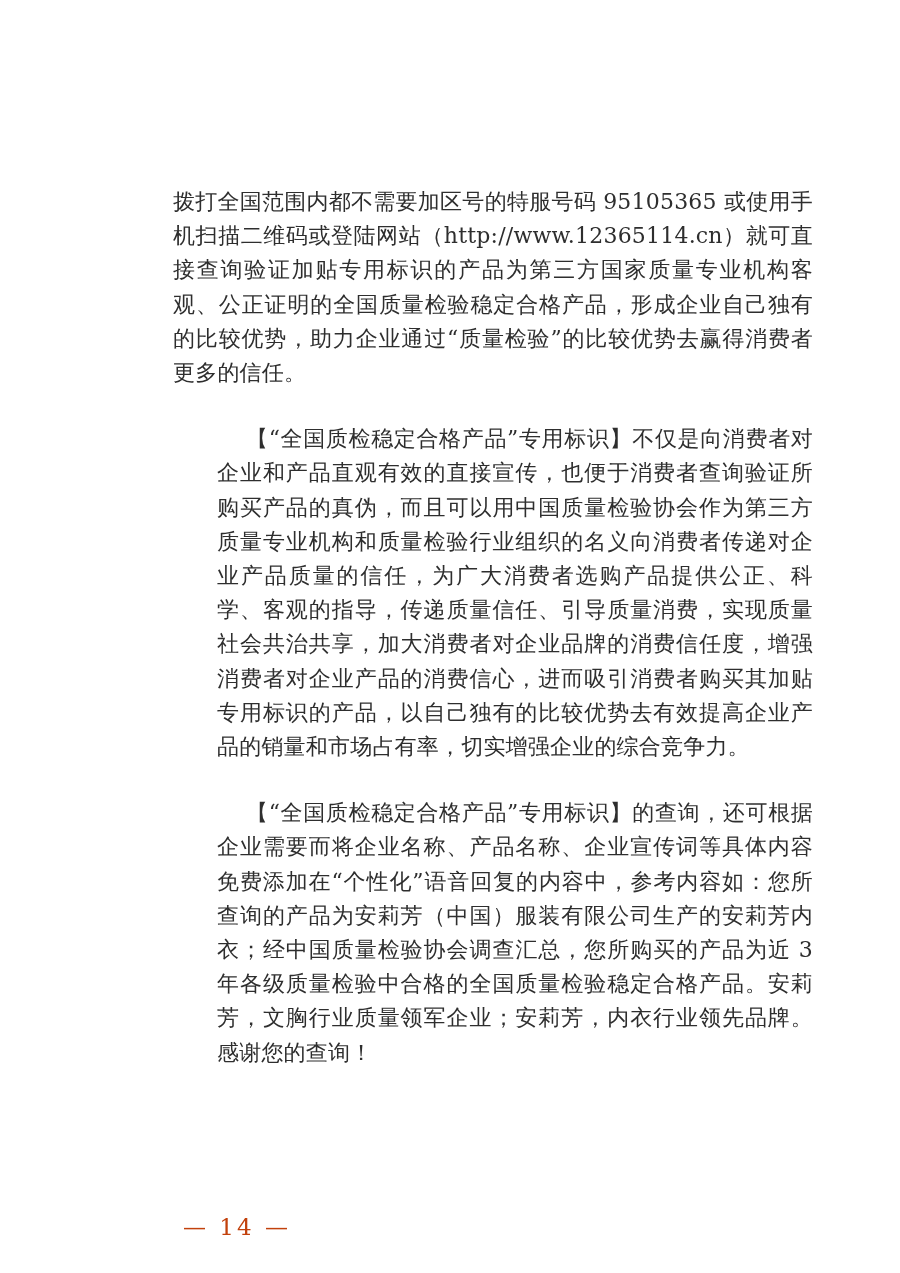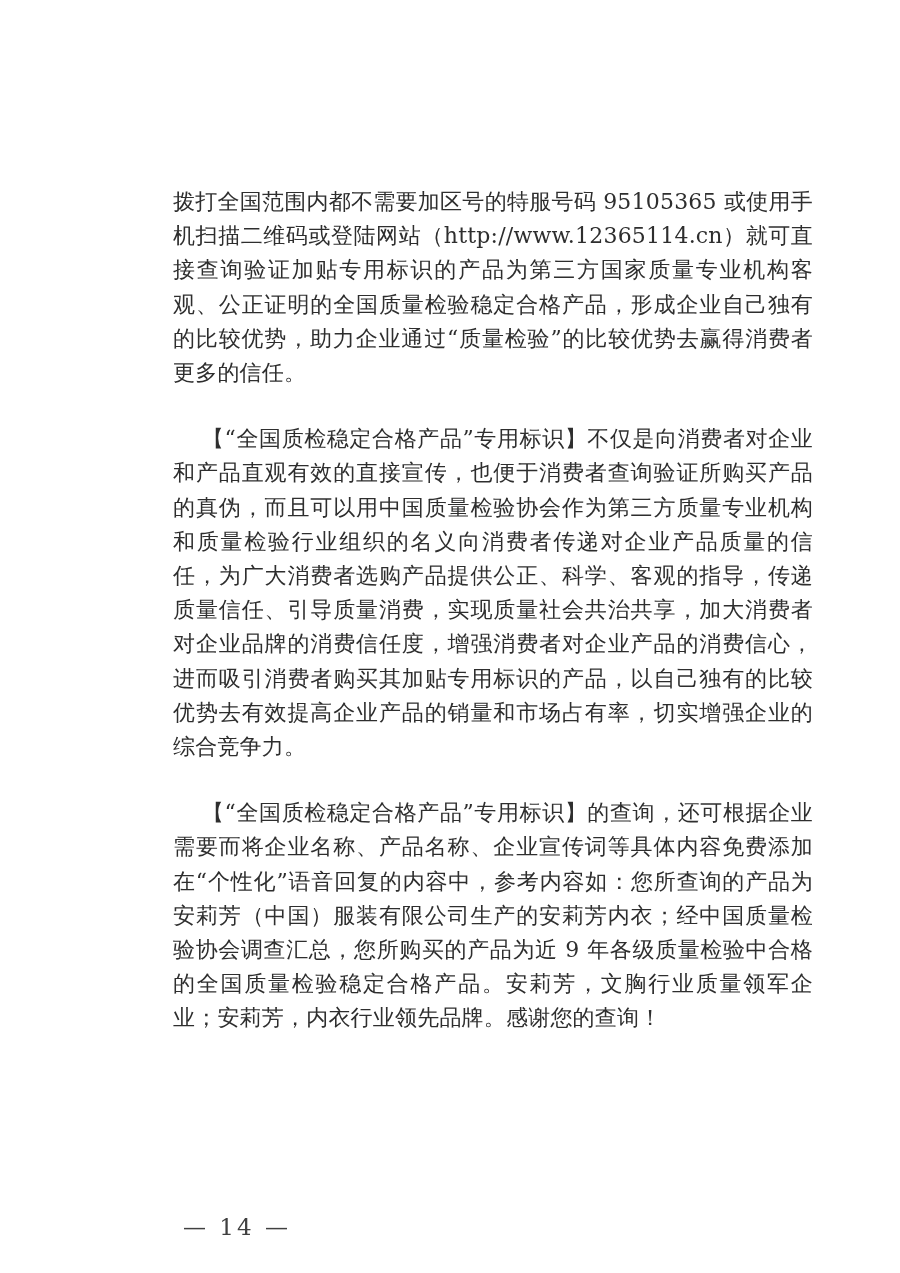--- a/index.html
+++ b/index.html
@@ -31,38 +31,39 @@
     text-justify: inter-character;
     letter-spacing: 0.2px;
   }
 
   .content p {
     margin: 0;
   }
 
   .content p.indent {
     text-indent: 29px;
+    margin-left: 44px;
   }
 
   .page-number {
     position: absolute;
     left: 135px;
     top: 1166px;
     font-size: 23px;
     letter-spacing: 3px;
-    color: #404040;
+    color: #c2410c;
     white-space: nowrap;
   }
 </style>
 </head>
 <body>
 
 <div class="page">
 
   <div class="content">
     <p>拨打全国范围内都不需要加区号的特服号码 95105365 或使用手机扫描二维码或登陆网站（http://www.12365114.cn）就可直接查询验证加贴专用标识的产品为第三方国家质量专业机构客观、公正证明的全国质量检验稳定合格产品，形成企业自己独有的比较优势，助力企业通过“质量检验”的比较优势去赢得消费者更多的信任。</p>
     <p class="indent">【“全国质检稳定合格产品”专用标识】不仅是向消费者对企业和产品直观有效的直接宣传，也便于消费者查询验证所购买产品的真伪，而且可以用中国质量检验协会作为第三方质量专业机构和质量检验行业组织的名义向消费者传递对企业产品质量的信任，为广大消费者选购产品提供公正、科学、客观的指导，传递质量信任、引导质量消费，实现质量社会共治共享，加大消费者对企业品牌的消费信任度，增强消费者对企业产品的消费信心，进而吸引消费者购买其加贴专用标识的产品，以自己独有的比较优势去有效提高企业产品的销量和市场占有率，切实增强企业的综合竞争力。</p>
-    <p class="indent">【“全国质检稳定合格产品”专用标识】的查询，还可根据企业需要而将企业名称、产品名称、企业宣传词等具体内容免费添加在“个性化”语音回复的内容中，参考内容如：您所查询的产品为安莉芳（中国）服装有限公司生产的安莉芳内衣；经中国质量检验协会调查汇总，您所购买的产品为近 9 年各级质量检验中合格的全国质量检验稳定合格产品。安莉芳，文胸行业质量领军企业；安莉芳，内衣行业领先品牌。感谢您的查询！</p>
+    <p class="indent">【“全国质检稳定合格产品”专用标识】的查询，还可根据企业需要而将企业名称、产品名称、企业宣传词等具体内容免费添加在“个性化”语音回复的内容中，参考内容如：您所查询的产品为安莉芳（中国）服装有限公司生产的安莉芳内衣；经中国质量检验协会调查汇总，您所购买的产品为近 3 年各级质量检验中合格的全国质量检验稳定合格产品。安莉芳，文胸行业质量领军企业；安莉芳，内衣行业领先品牌。感谢您的查询！</p>
   </div>
 
   <div class="page-number">— 14 —</div>
 
 </div>
 
 </body></html>

